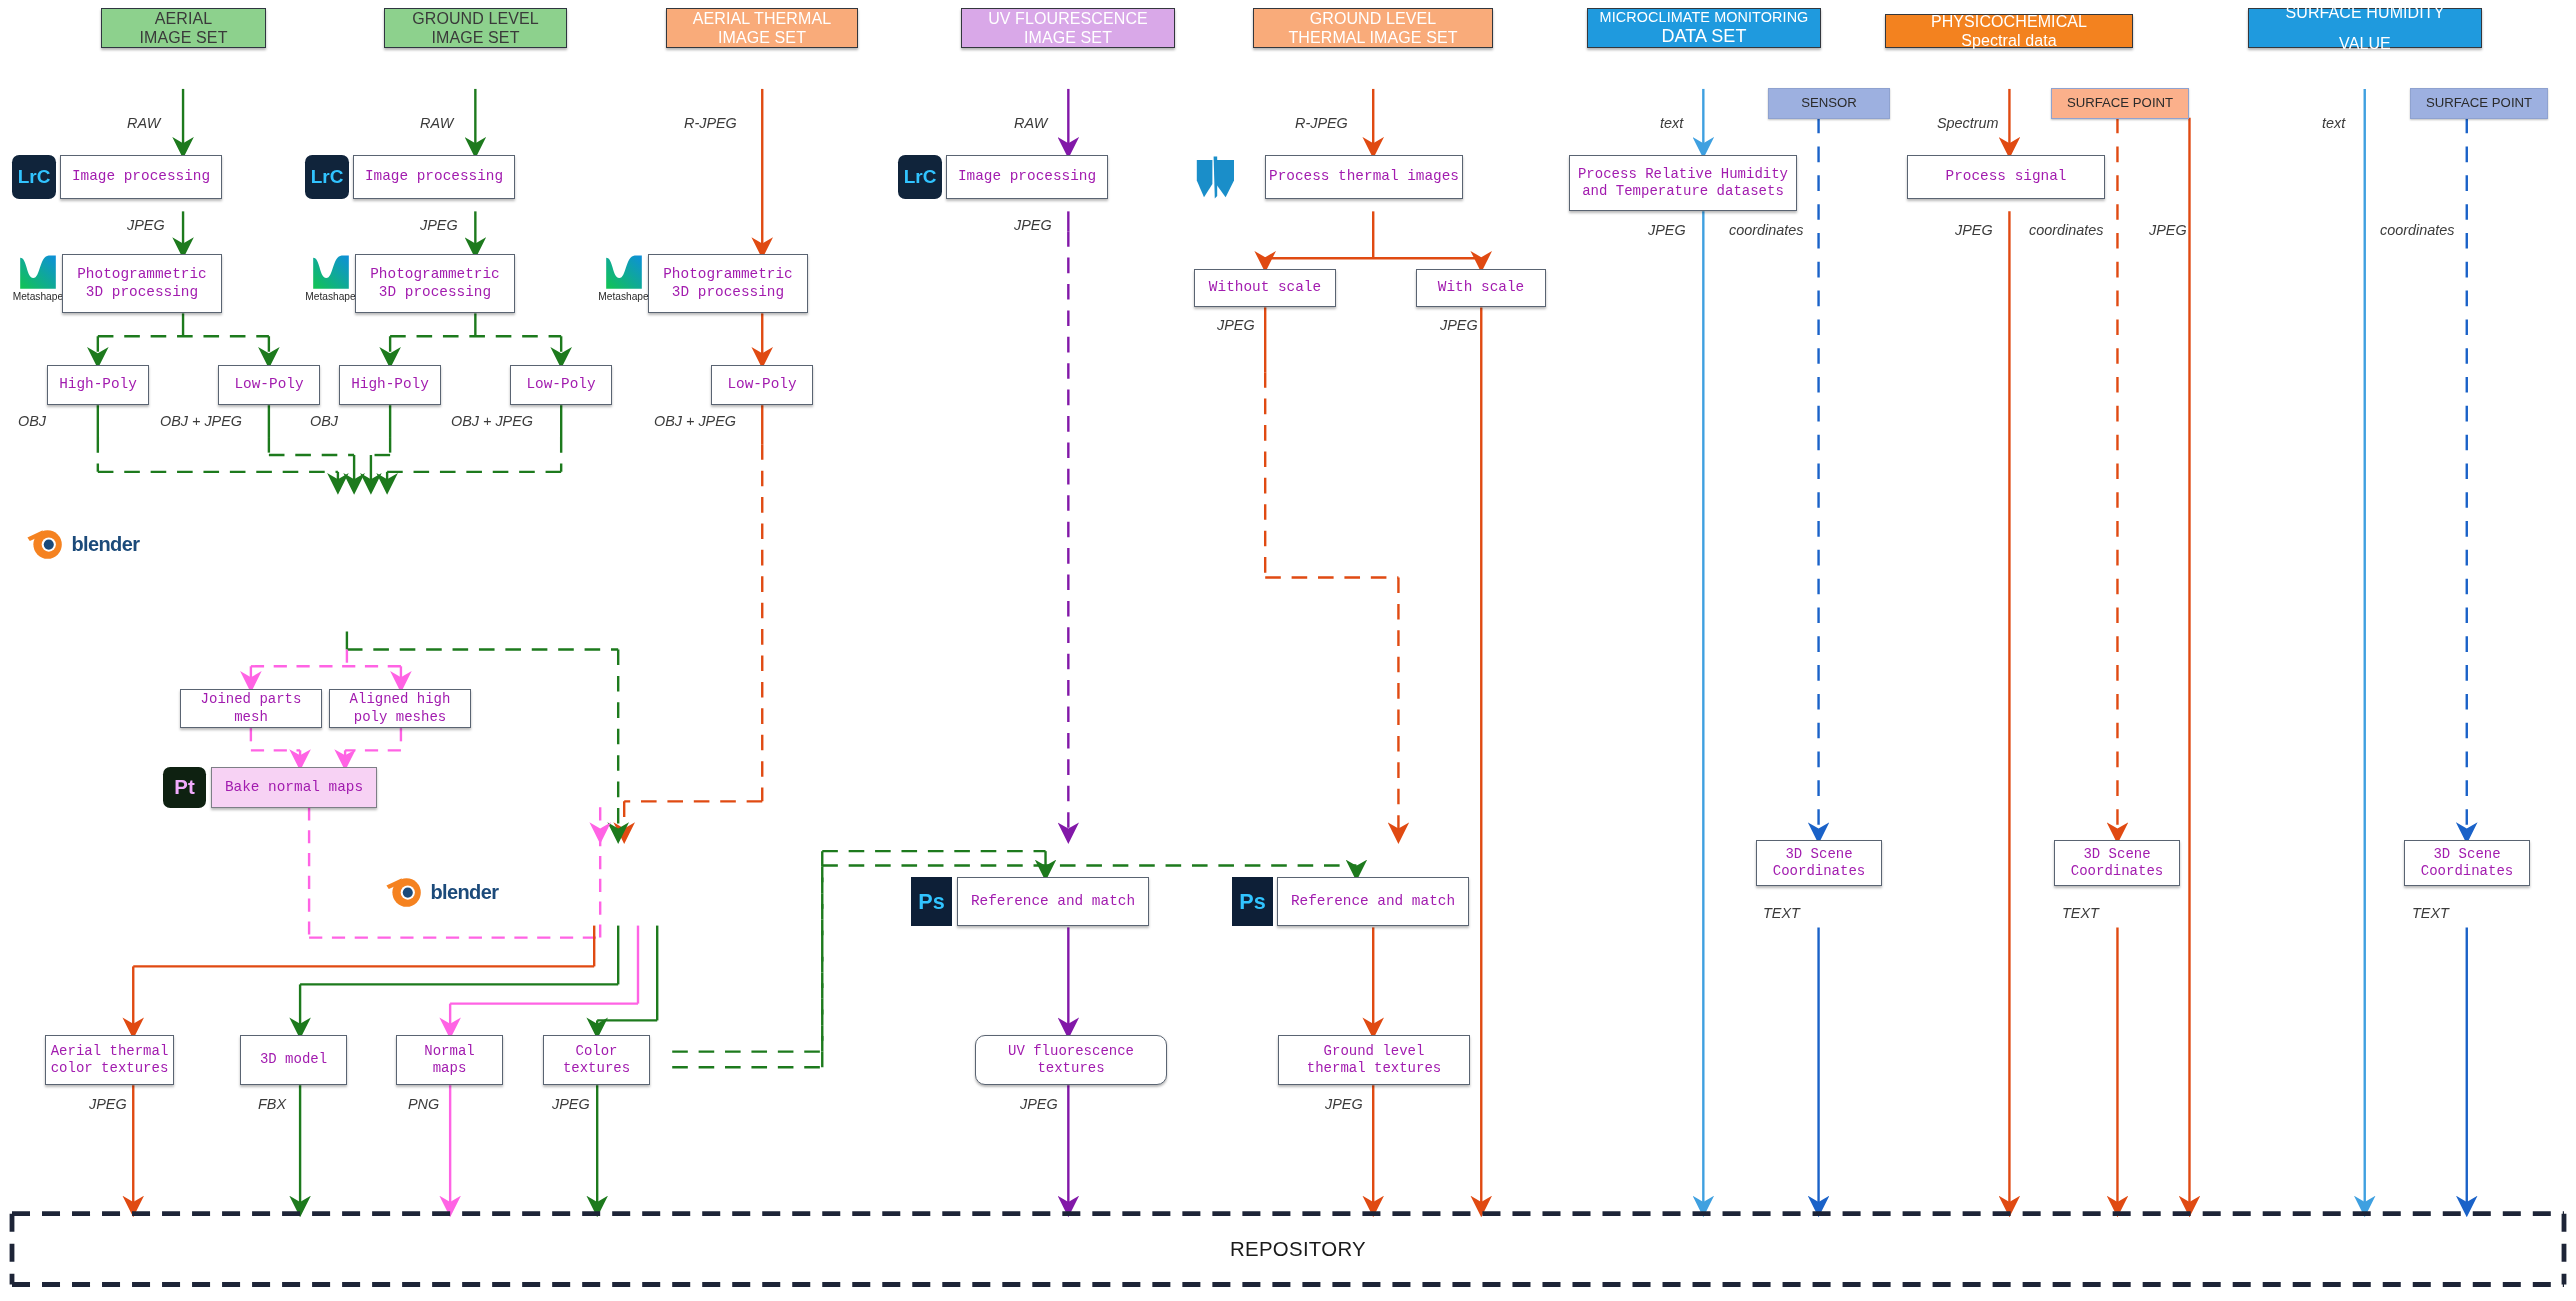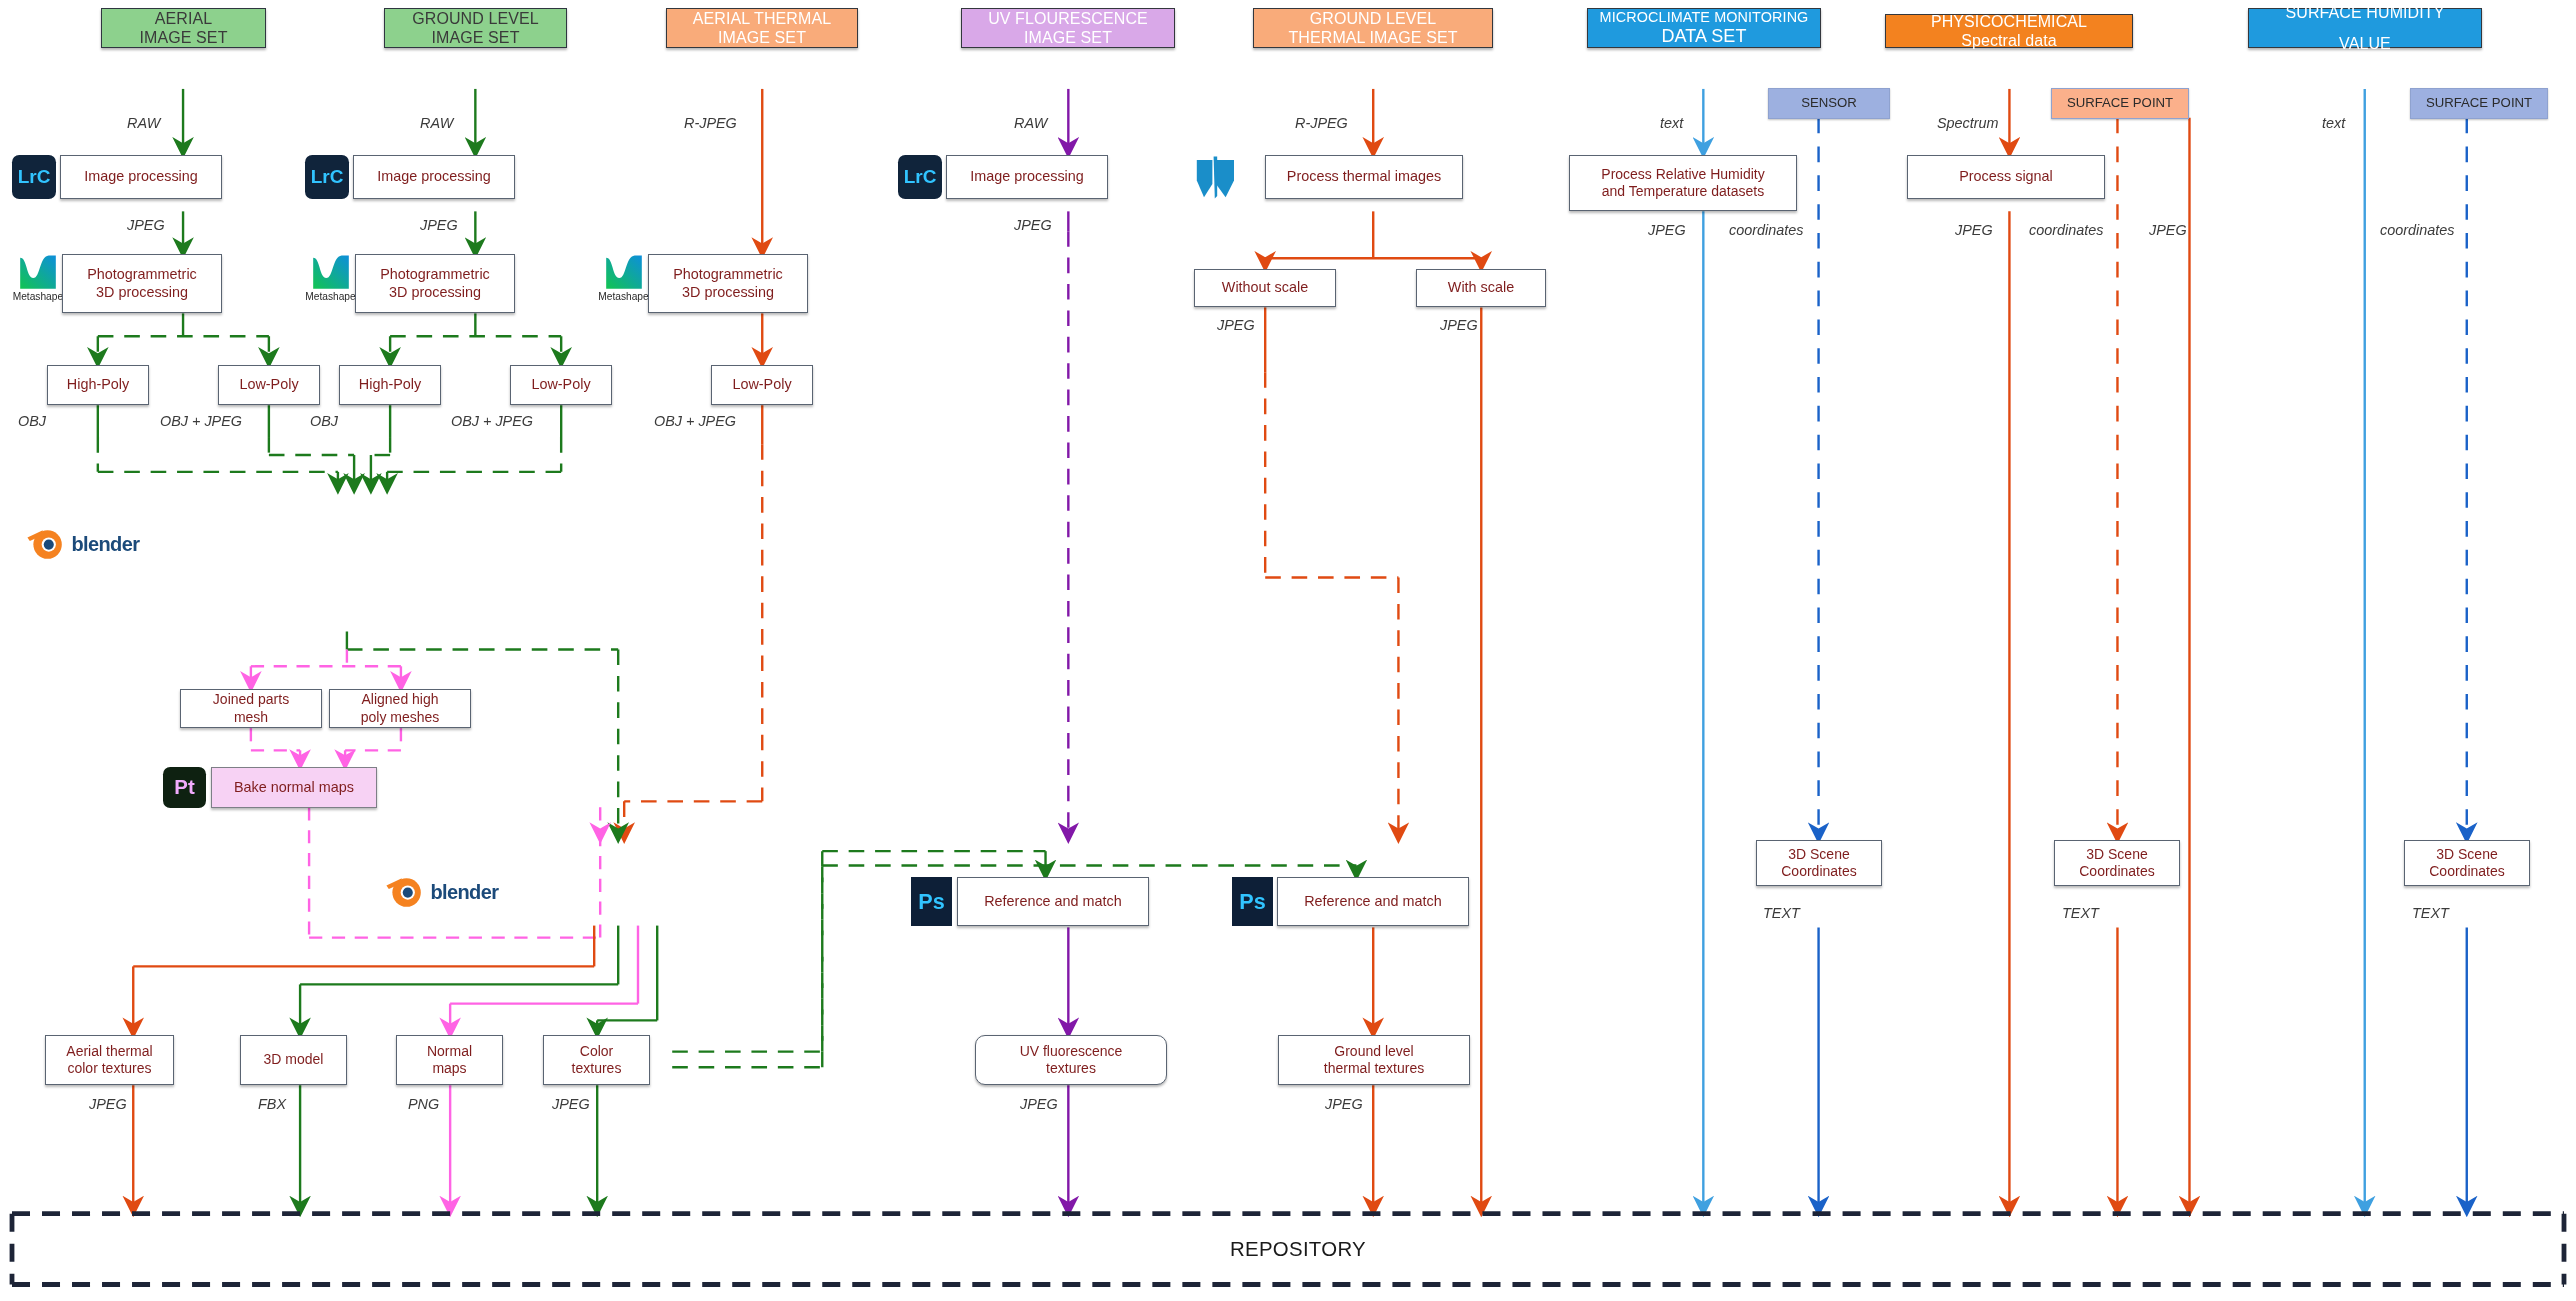--- a/index.html
+++ b/index.html
@@ -21,22 +21,22 @@
   .src .l2{display:block;}
   .src .big{font-size:18px;}
 
   
   .tag{border:0.6px solid #8fa2cf;font-size:13.2px;color:#2b2b2b;
        box-shadow:0 1.2px 1.8px rgba(0,0,0,.25);}
   .tag.bluetag{background:#9db0e0;}
   .tag.peachtag{background:#fbb08b;}
 
   
-  .proc{background:#fff;border:1.2px solid #5a6472;color:#7f1d1d;font-size:14.4px;
-        box-shadow:0 1.8px 2.4px rgba(0,0,0,.28);}
+  .proc{background:#fff;border:1.2px solid #5a6472;color:#a21caf;font-size:14.4px;
+        box-shadow:0 1.8px 2.4px rgba(0,0,0,.28);font-family:Liberation Mono, monospace;}
   .proc.pink{background:#f7d2f4;border-color:#7d7f86;}
   .proc.small{font-size:14px;}
 
   
   .lab{position:absolute;font-style:italic;font-size:14.4px;color:#3b3b3b;
        white-space:nowrap;}
   .repo-label{position:absolute;font-size:20.4px;color:#1a1a1a;letter-spacing:0.3px;}
 
   
   .icon{position:absolute;}

